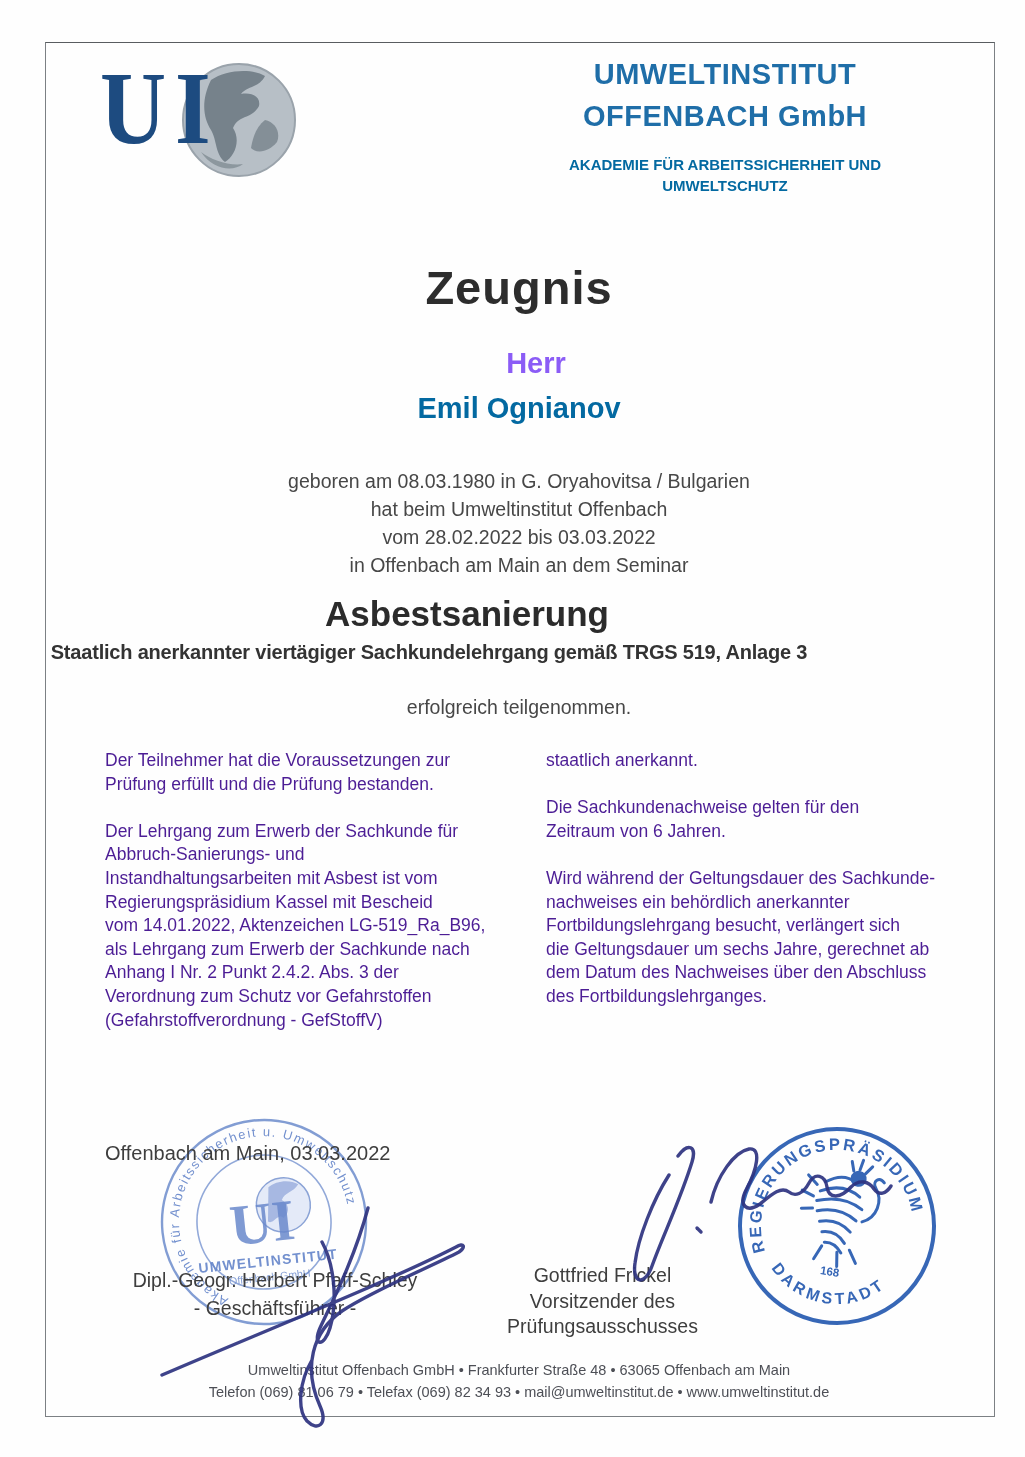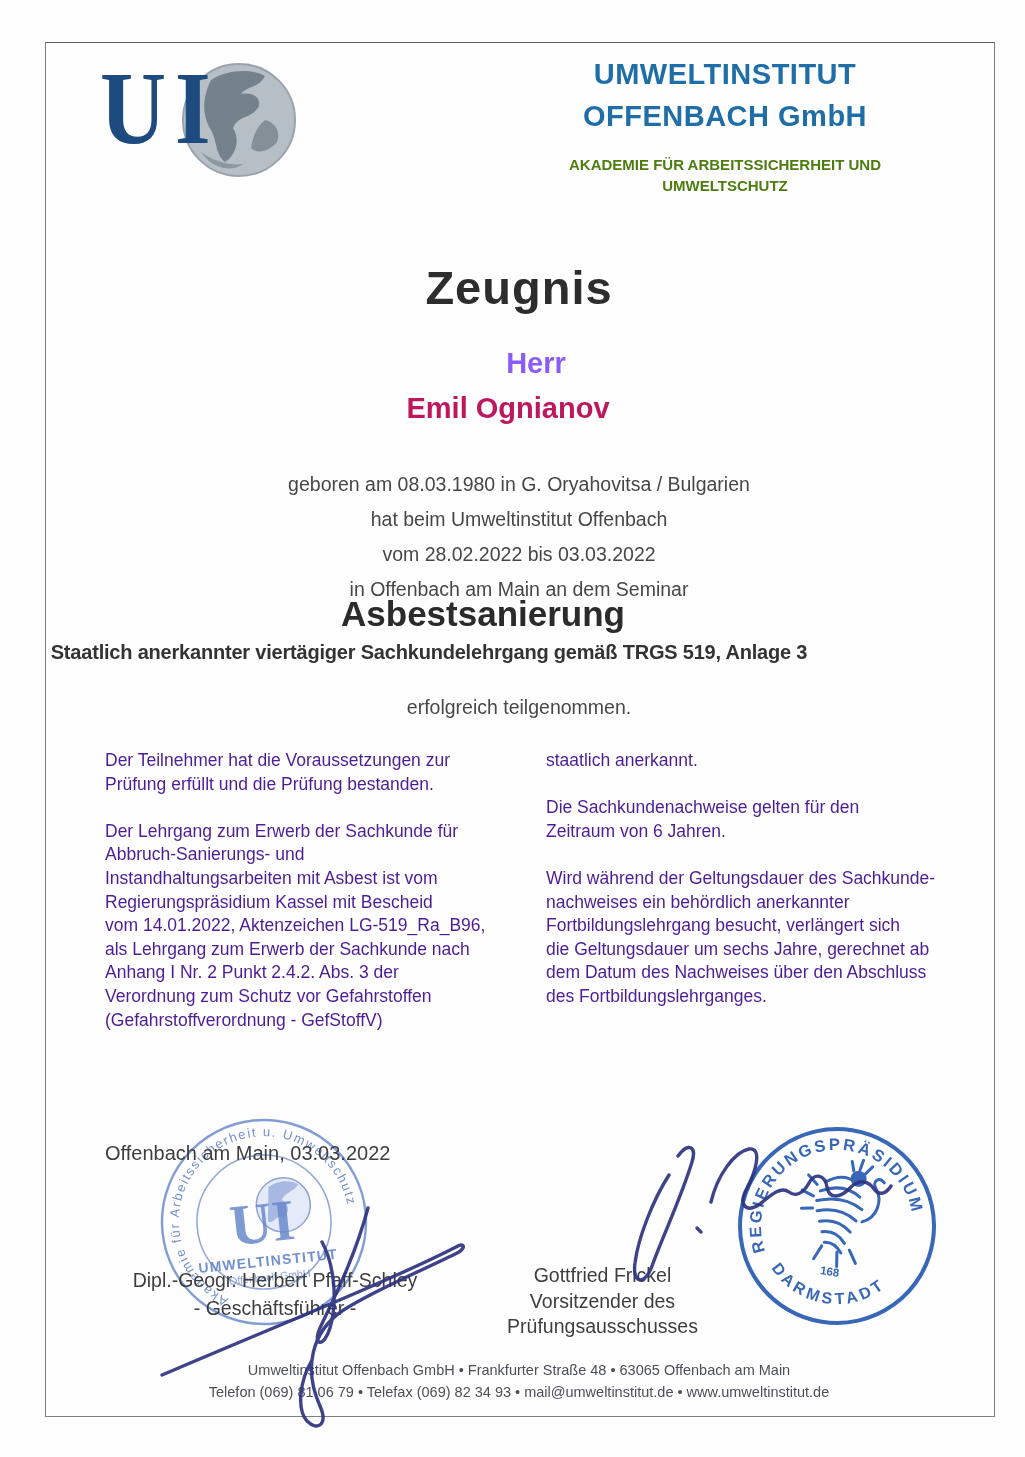--- a/index.html
+++ b/index.html
@@ -12,28 +12,28 @@
   .pre{white-space:pre-line;}
 
   
   .logo-text{left:100px;top:56px;font-family:"Liberation Serif","DejaVu Serif",serif;
              font-weight:bold;font-size:104px;color:#1d4b80;letter-spacing:10px;
              transform:scaleX(.88);transform-origin:left top;z-index:3;line-height:1;}
   .globe-svg{left:181px;top:62px;z-index:2;}
   .head-block{left:545px;top:60px;width:360px;z-index:2;}
   .head-title{font-size:29px;font-weight:bold;color:#1f6ea8;letter-spacing:.5px;line-height:1;}
   .head-title2{margin-top:13px;}
-  .head-sub{margin-top:23px;font-size:15px;font-weight:bold;color:#4d7c0f;line-height:21px;}
+  .head-sub{margin-top:23px;font-size:15px;font-weight:bold;color:#0369a1;line-height:21px;}
 
   
   .t-zeugnis{left:45px;top:244px;width:948px;font-size:47px;font-weight:bold;color:#2d2d2d;letter-spacing:1px;margin-top:16px;}
   .t-herr{left:62px;top:347px;width:948px;font-size:29px;font-weight:bold;color:#8b5cf6;text-align:center;}
-  .t-name{left:34px;top:392px;width:948px;font-size:29px;font-weight:bold;color:#be185d;}
-  .t-intro{left:45px;top:467px;width:948px;font-size:19.5px;line-height:35px;color:#474747;}
-  .t-course{left:45px;top:594px;width:844px;font-size:35px;font-weight:bold;color:#2b2b2b;margin-left:16px;}
+  .t-name{left:45px;top:392px;width:948px;font-size:29px;font-weight:bold;color:#0369a1;}
+  .t-intro{left:45px;top:467px;width:948px;font-size:19.5px;line-height:28px;color:#474747;}
+  .t-course{left:45px;top:594px;width:844px;font-size:35px;font-weight:bold;color:#2b2b2b;}
   .t-course-sub{left:45px;top:641px;width:768px;font-size:20px;font-weight:bold;color:#333;letter-spacing:-.2px;}
   .t-result{left:45px;top:696px;width:948px;font-size:19.5px;color:#474747;}
 
   
   .col{top:749px;font-size:17.5px;line-height:23.6px;color:#4c1d95;}
   .col-left{left:105px;width:432px;}
   .col-right{left:546px;width:424px;}
 
   
   .place-date{left:105px;top:1142px;font-size:20px;color:#3e3e3e;z-index:4;}

